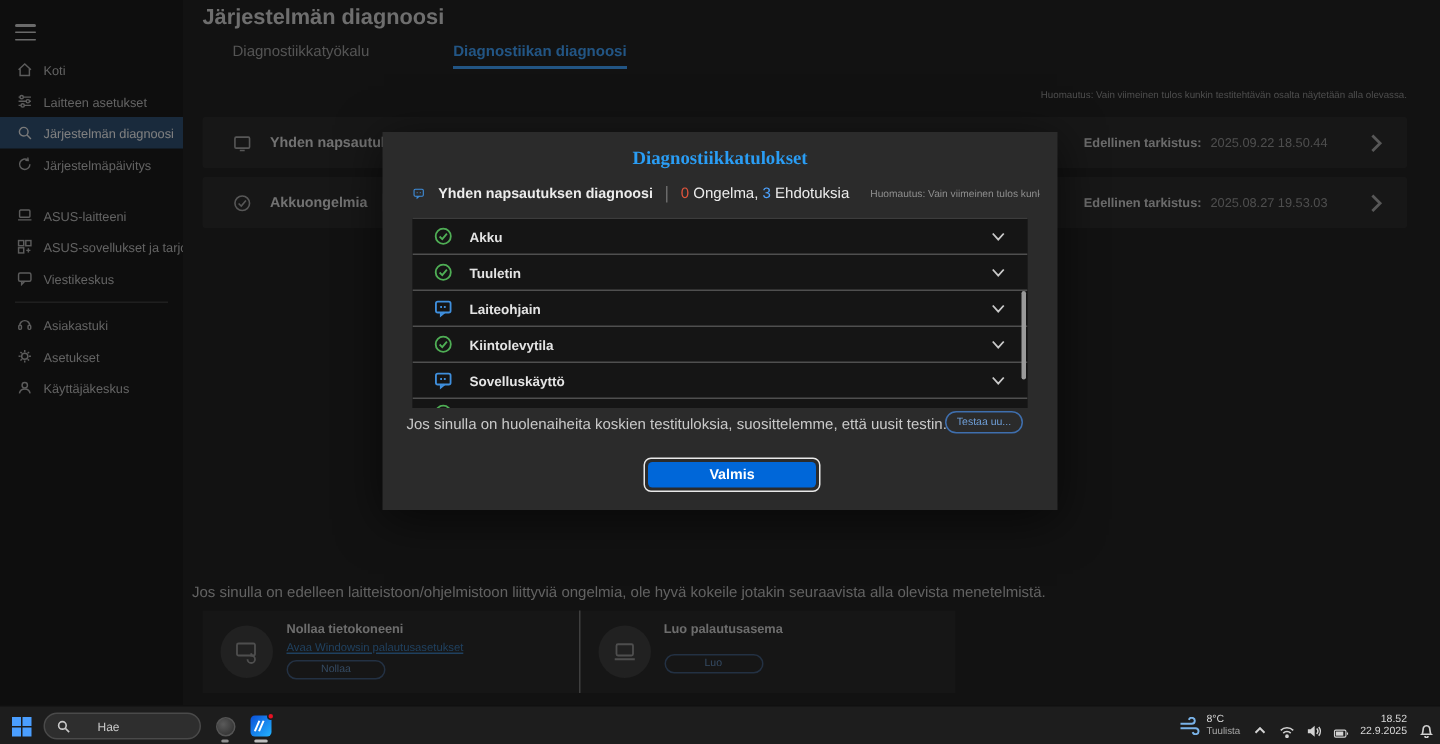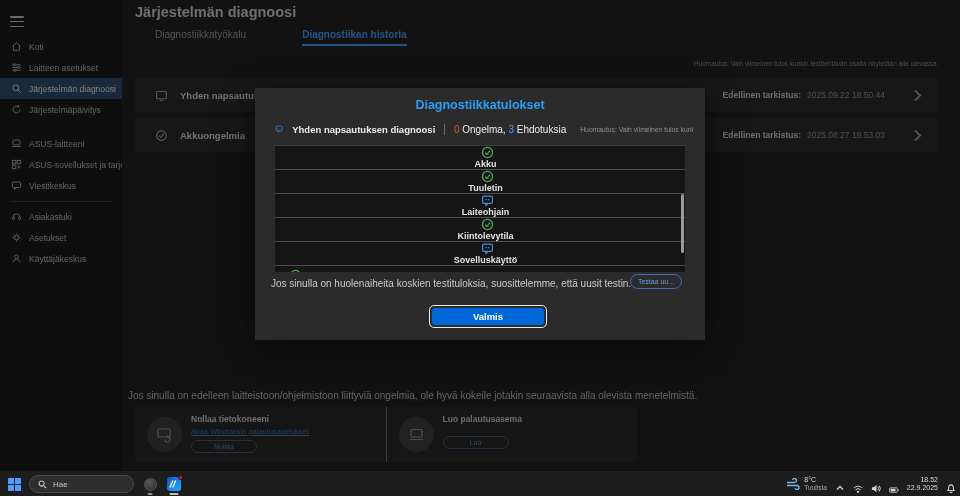--- a/index.html
+++ b/index.html
@@ -52,50 +52,50 @@
   .help-title { position:absolute; left:56px; top:7px; font-size:8.5px; font-weight:bold; color:#c6c6c6; white-space:nowrap; }
   .help-link { position:absolute; left:56px; top:20px; font-size:7.5px; color:#3a76ad; text-decoration:underline; white-space:nowrap; cursor:pointer; }
   .help-btn { position:absolute; left:56px; top:33px; width:66px; height:13px; border:1px solid #40597a; border-radius:7px; background:transparent; color:#5f87b3; font-size:7px; font-family:inherit; cursor:pointer; line-height:11px; text-align:center; }
   .help-card.no-link .help-btn { top:29px; }
 
   
   .overlay { position:absolute; left:0; top:0; width:960px; height:470px; background:rgba(0,0,0,0.45); z-index:10; }
 
   
   .modal { position:absolute; left:255px; top:88px; width:450px; height:252px; background:#2b2b2b; z-index:20; box-shadow:0 6px 30px rgba(0,0,0,0.6); }
-  .modal-title { position:absolute; left:0; top:10px; width:100%; text-align:center; font-size:12.5px; font-weight:bold; color:#2a9df4; }
+  .modal-title { position:absolute; left:0; top:10px; width:100%; text-align:center; font-size:12.5px; font-weight:bold; color:#2a9df4;font-family:Liberation Serif, serif; }
   .m-head { position:absolute; left:20px; top:34px; right:12px; display:flex; align-items:center; }
   .m-head .ic { width:14px; height:14px; color:#3f8fdd; }
   .m-test-name { margin-left:9px; font-size:9.5px; font-weight:bold; color:#ececec; white-space:nowrap; }
   .m-vdiv { width:1px; height:11px; background:#6a6a6a; margin:0 9px; }
   .m-counts { font-size:10px; font-weight:normal; color:#ececec; white-space:nowrap; }
   .m-counts .problem { color:#e0543c; }
   .m-counts .suggest { color:#4da3ff; }
   .m-note { margin-left:14px; font-size:6.8px; color:#8f8f8f; white-space:nowrap; overflow:hidden; }
   .m-list { position:absolute; left:20px; top:57px; width:410px; height:127px; background:#151515; overflow:hidden; border-top:1px solid #3c3c3c; }
-  .m-row { position:relative; height:24px; display:flex; align-items:center; border-bottom:1px solid #4f4f4f; cursor:pointer; background:#151515;flex-direction:column; }
+  .m-row { position:relative; height:24px; display:flex; align-items:center; border-bottom:1px solid #4f4f4f; cursor:pointer; background:#151515; }
   .m-row .st { width:13px; height:13px; margin-left:14px; }
   .st-pass { color:#4fae55; }
   .st-sug { color:#3f8fdd; }
   .m-row-label { margin-left:11px; font-size:9px; font-weight:bold; color:#e4e4e4; }
   .m-row .chev { margin-left:auto; margin-right:14px; width:11px; height:11px; color:#c9c9c9; }
   .m-row.partial { height:6px; border-bottom:none; overflow:hidden; align-items:flex-start; }
   .m-row.partial .st { margin-top:3px; }
   .m-scrollbar { position:absolute; right:1px; top:48px; width:3px; height:59px; background:#9a9a9a; border-radius:2px; }
   .m-footnote { position:absolute; left:16px; top:190px; font-size:10px; color:#c9c9c9;text-align:center; }
   .m-retest { position:absolute; right:23px; top:186px; width:52px; height:15px; border:1px solid #3f6fae; border-radius:8px; background:transparent; color:#6f9fd8; font-size:7px; font-family:inherit; cursor:pointer; line-height:13px; text-align:center; white-space:nowrap; overflow:hidden; }
   .m-done-wrap { position:absolute; left:174px; top:217px; padding:2px; border:1px solid #e9e9e9; border-radius:5px; }
   .m-done { display:block; width:112px; height:17px; background:#0067d9; border:none; border-radius:3px; color:#fff; font-size:9.5px; font-weight:bold; font-family:inherit; cursor:pointer; }
 
   
   .taskbar { position:absolute; left:0; bottom:0; width:960px; height:26px; background:#1d1d1d; border-top:1px solid #101010; z-index:30; }
   .tb-left { position:absolute; left:8px; top:0; height:26px; display:flex; align-items:center; gap:8px; }
   .win-logo { width:13px; height:13px; display:grid; grid-template-columns:6px 6px; grid-template-rows:6px 6px; gap:1px; cursor:pointer; }
   .win-logo span { background:#4a9eff; }
-  .search-pill { width:105px; height:18px; border-radius:9px; background:#2e2e2e; border:1px solid #4a4a4a; display:flex; align-items:center; gap:6px; padding-left:8px; cursor:text; }
+  .search-pill { width:105px; height:18px; border-radius:9px; background:#2e2e2e; border:1px solid #4a4a4a; display:flex; align-items:center; gap:18px; padding-left:8px; cursor:text; }
   .search-pill .ic { width:9px; height:9px; color:#c9c9c9; }
   .search-text { font-size:8px; color:#c9c9c9; }
   .tb-app { position:relative; width:16px; height:22px; display:flex; align-items:center; justify-content:center; cursor:pointer; }
   .tb-app .bar { position:absolute; bottom:0; left:50%; transform:translateX(-50%); height:2px; border-radius:1px; background:#8f8f8f; }
   .copilot-ic { width:13px; height:13px; border-radius:50%; background:radial-gradient(circle at 35% 35%, #5a5a5a, #2a2a2a); border:1px solid #555; }
   .myasus-ic { position:relative; width:14px; height:14px; border-radius:3px; background:linear-gradient(135deg,#0a4fd8,#23b4ff); }
   .myasus-ic svg { position:absolute; inset:0; }
   .myasus-dot { position:absolute; right:-2px; top:-2px; width:5px; height:5px; border-radius:50%; background:#e81123; border:1px solid #1d1d1d; }
   .tb-right { position:absolute; right:4px; top:0; height:26px; display:flex; align-items:center; gap:8px; }
   .weather { display:flex; align-items:center; gap:4px; cursor:pointer; }
@@ -226,21 +226,21 @@
           <span>Käyttäjäkeskus</span>
         </div>
       </div>
     </div>
 
     <div class="main">
       <div class="page-title">Järjestelmän diagnoosi</div>
 
       <div class="tabs">
         <div class="tab">Diagnostiikkatyökalu</div>
-        <div class="tab active">Diagnostiikan historia</div>
+        <div class="tab active">Diagnostiikan diagnoosi</div>
       </div>
 
       <div class="top-note">Huomautus: Vain viimeinen tulos kunkin testitehtävän osalta näytetään alla olevassa.</div>
 
       <div class="hist-card" style="top:78px;">
         <span class="ic">
             <svg viewBox="0 0 16 16" fill="none" stroke="currentColor" stroke-width="1.3">
               <rect x="2" y="3" width="12" height="9" rx="1"></rect>
               <path d="M6 14 H10"></path>
             </svg>

